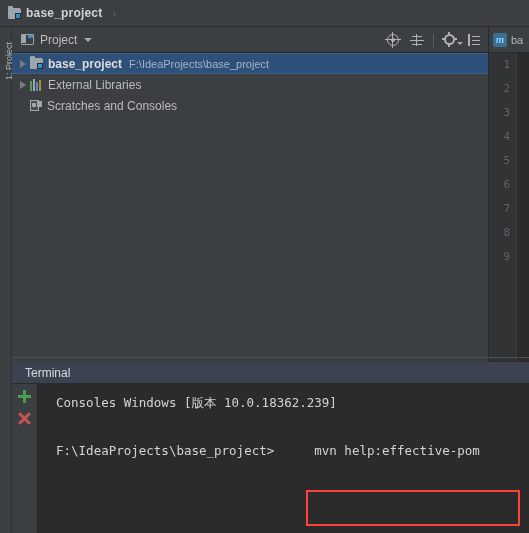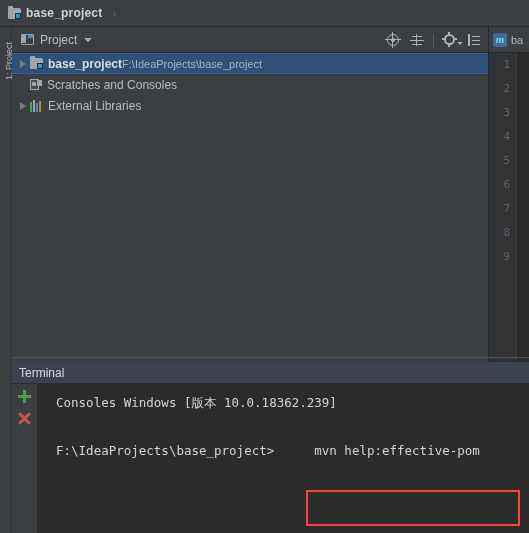--- a/index.html
+++ b/index.html
@@ -282,20 +282,21 @@
   .arrow.empty .tri { border: 0; }
   .node-ico { margin-right: 5px; display: flex; align-items: center; }
   .node-label {
     font-size: 12px;
     color: #bbbbbb;
   }
   .node-label.bold { font-weight: bold; color: #dcdcdc; }
   .node-sub {
     font-size: 11px;
     color: #8a8a8a;
+    margin-left: 7px;
     text-align: center;
   }
   .tree-row.selected .node-sub { color: #9fb4cb; }
 
   
   .ico-books {
     position: relative;
     width: 13px; height: 12px;
   }
   .ico-books i {
@@ -410,21 +411,21 @@
     position: absolute;
     left: 12px; top: 362px;
     width: 517px; height: 171px;
     background: #2b2b2b;
   }
   .terminal-header {
     height: 22px;
     background: #3c4250;
     display: flex;
     align-items: center;
-    padding-left: 7px;
+    padding-left: 13px;
     box-sizing: border-box;
     border-bottom: 1px solid #2b2b2b;
   }
   .terminal-title {
     font-size: 12px;
     color: #d6dae0;
   }
   .terminal-body {
     position: absolute;
     left: 0; top: 22px; right: 0; bottom: 0;
@@ -574,46 +575,46 @@
               <span class="f-tab"></span>
               <span class="f-back"></span>
               <span class="f-badge"></span>
             </span>
         </span>
         <span class="node-label bold">base_project</span>
         <span class="node-sub">F:\IdeaProjects\base_project</span>
       </div>
 
       <div class="tree-row">
-        <span class="arrow empty">
-            <span class="tri"></span>
-          </span>
-        <span class="node-ico">
-          <span class="ico-scratch">
-              <span class="s-body"></span>
-              <span class="s-dot"></span>
-              <span class="s-pg"></span>
-            </span>
-        </span>
-        <span class="node-label">Scratches and Consoles</span>
-      </div>
-
-      <div class="tree-row">
         <span class="arrow">
             <span class="tri"></span>
           </span>
         <span class="node-ico">
           <span class="ico-books">
               <i class="b1"></i>
               <i class="b2"></i>
               <i class="b3"></i>
               <i class="b4"></i>
             </span>
         </span>
         <span class="node-label">External Libraries</span>
+      </div>
+
+      <div class="tree-row">
+        <span class="arrow empty">
+            <span class="tri"></span>
+          </span>
+        <span class="node-ico">
+          <span class="ico-scratch">
+              <span class="s-body"></span>
+              <span class="s-dot"></span>
+              <span class="s-pg"></span>
+            </span>
+        </span>
+        <span class="node-label">Scratches and Consoles</span>
       </div>
 
     </div>
   </div>
 
   <div class="editor-area">
     <div class="editor-tabbar">
       <span class="ico-maven">m</span>
       <span class="edit-tab-label">ba</span>
     </div>

